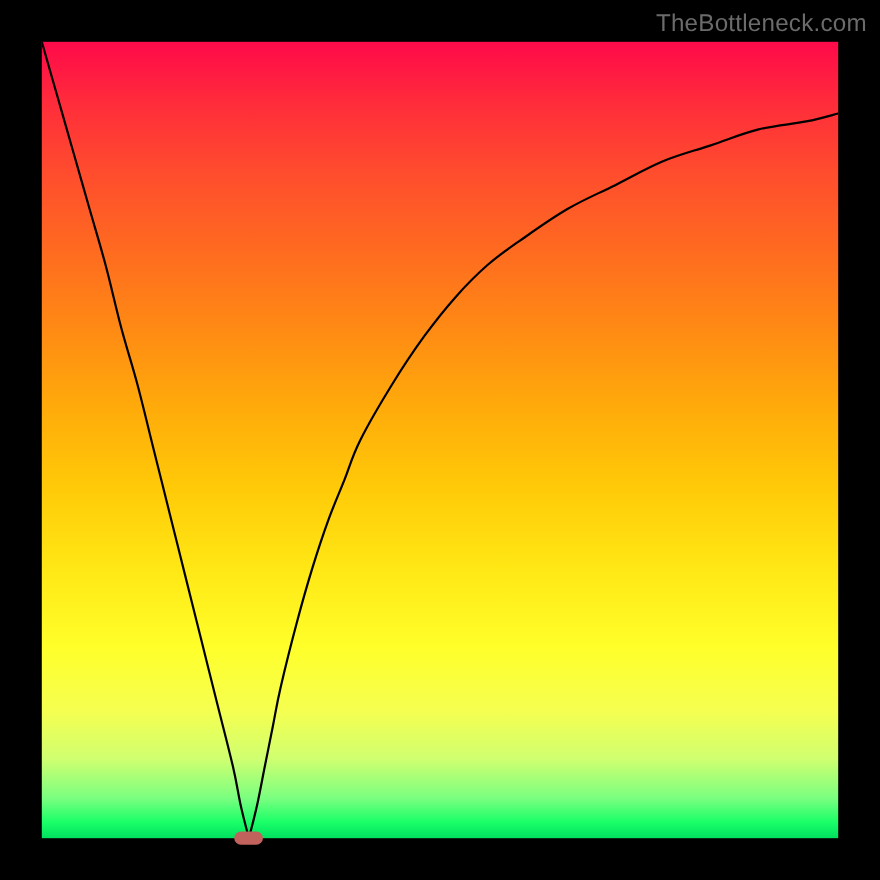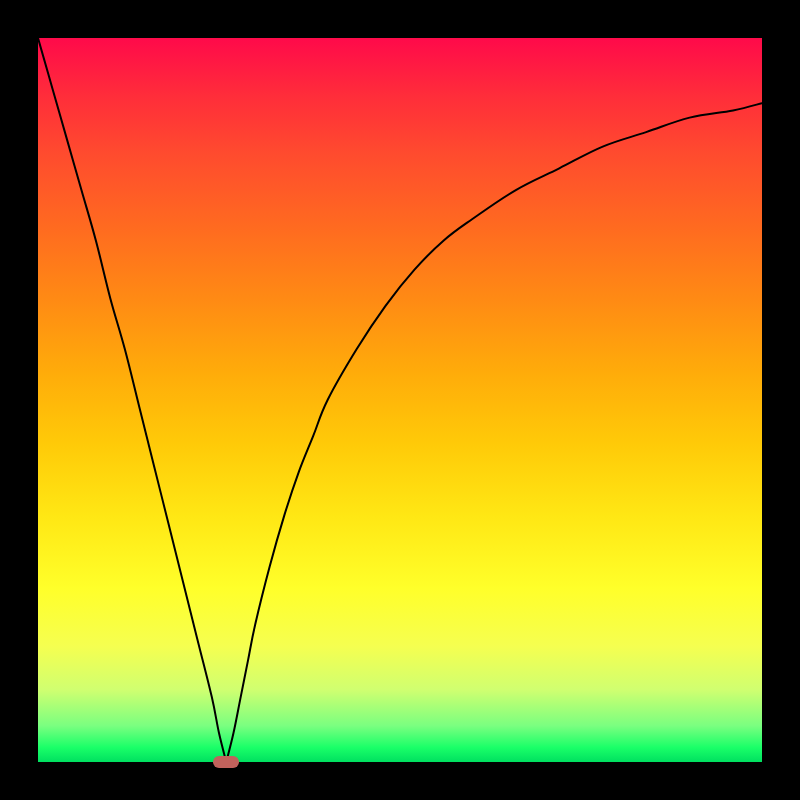--- a/index.html
+++ b/index.html
@@ -62,19 +62,20 @@
     fill: none;
     stroke: #000;
     stroke-width: 2;
     stroke-linecap: round;
   }
 </style>
 </head>
 <body>
 
 <div class="chart-container">
+  <div class="watermark">TheBottleneck.com</div>
   <div class="plot-area">
     <svg class="curve" viewBox="0 0 724 724" preserveAspectRatio="none">
       <path id="curve-path" d="M 0 0 C 2.6064 9.12239999999999, 9.2672 32.43519999999995, 14.48 50.67999999999995 C 19.6928 68.92479999999995, 23.7472 83.11520000000002, 28.96 101.36000000000001 C 34.1728 119.60480000000001, 38.227199999999996 133.79519999999997, 43.44 152.03999999999996 C 48.6528 170.28479999999996, 52.7072 183.17200000000003, 57.92 202.72000000000003 C 63.1328 222.26800000000003, 67.1872 241.09199999999998, 72.4 260.64 C 77.61280000000001 280.188, 81.6672 291.77200000000005, 86.88 311.32000000000005 C 92.0928 330.86800000000005, 96.14720000000001 348.3888, 101.36000000000001 369.24 C 106.57280000000002 390.0912, 110.6272 406.3088, 115.84 427.16 C 121.0528 448.01120000000003, 125.10719999999999 464.2288, 130.32 485.08 C 135.5328 505.9312, 139.5872 522.1488, 144.8 543 C 150.01280000000003 563.8512, 154.0672 580.0688, 159.28 600.92 C 164.4928 621.7711999999999, 169.85039999999998 641.8984, 173.76 658.84 C 177.6696 675.7816, 178.3936 683.3112, 181 695.04 C 183.6064 706.7687999999999, 186.9368 718.7872, 188.24 724 C 189.5432 718.7872, 192.8736 706.7687999999999, 195.48000000000002 695.04 C 198.08640000000003 683.3112, 200.11360000000005 671.8720000000001, 202.72000000000003 658.84 C 205.3264 645.808, 207.3536 635.672, 209.95999999999998 622.64 C 212.56639999999996 609.608, 213.29039999999998 603.3816, 217.2 586.44 C 221.1096 569.4984000000001, 226.4672 548.068, 231.68 528.52 C 236.89280000000002 508.972, 240.94720000000004 494.78159999999997, 246.16000000000003 477.84 C 251.3728 460.8984, 255.4272 448.73519999999996, 260.64 434.4 C 265.8528 420.0648, 269.9072 411.23199999999997, 275.12 398.2 C 280.3328 385.168, 281.7808 377.6384, 289.6 362 C 297.41920000000005 346.3616, 308.1344 328.26160000000004, 318.56 311.32000000000005 C 328.9856 294.37840000000006, 337.09439999999995 282.21520000000004, 347.52 267.88 C 357.9456 253.54479999999998, 366.0544 243.40879999999996, 376.48 231.67999999999995 C 386.90560000000005 219.95119999999994, 395.0144000000001 211.84240000000003, 405.44000000000005 202.72000000000003 C 415.86560000000003 193.59760000000003, 421.368 190.1224, 434.4 181 C 447.43199999999996 171.8776, 462.20160000000004 161.16239999999996, 477.84000000000003 152.03999999999996 C 493.4784 142.91759999999996, 505.6416 138.13920000000005, 521.28 130.32000000000005 C 536.9184 122.50080000000005, 549.0816 115.11600000000003, 564.72 108.60000000000002 C 580.3584000000001 102.08400000000002, 592.5215999999999 99.3328, 608.16 94.12 C 623.7984 88.9072, 635.9616 83.5496, 651.6 79.63999999999999 C 667.2384000000001 75.73039999999997, 682.0079999999999 75.00639999999999, 695.04 72.39999999999998 C 708.072 69.79359999999997, 718.7872 66.46319999999997, 724 65.15999999999997"></path>
     </svg>
     <div class="marker" id="min-marker" style="left: 188.24px; top: 724px; background: rgb(193, 98, 92);"></div>
   </div>
 </div>
 
 </body></html>

